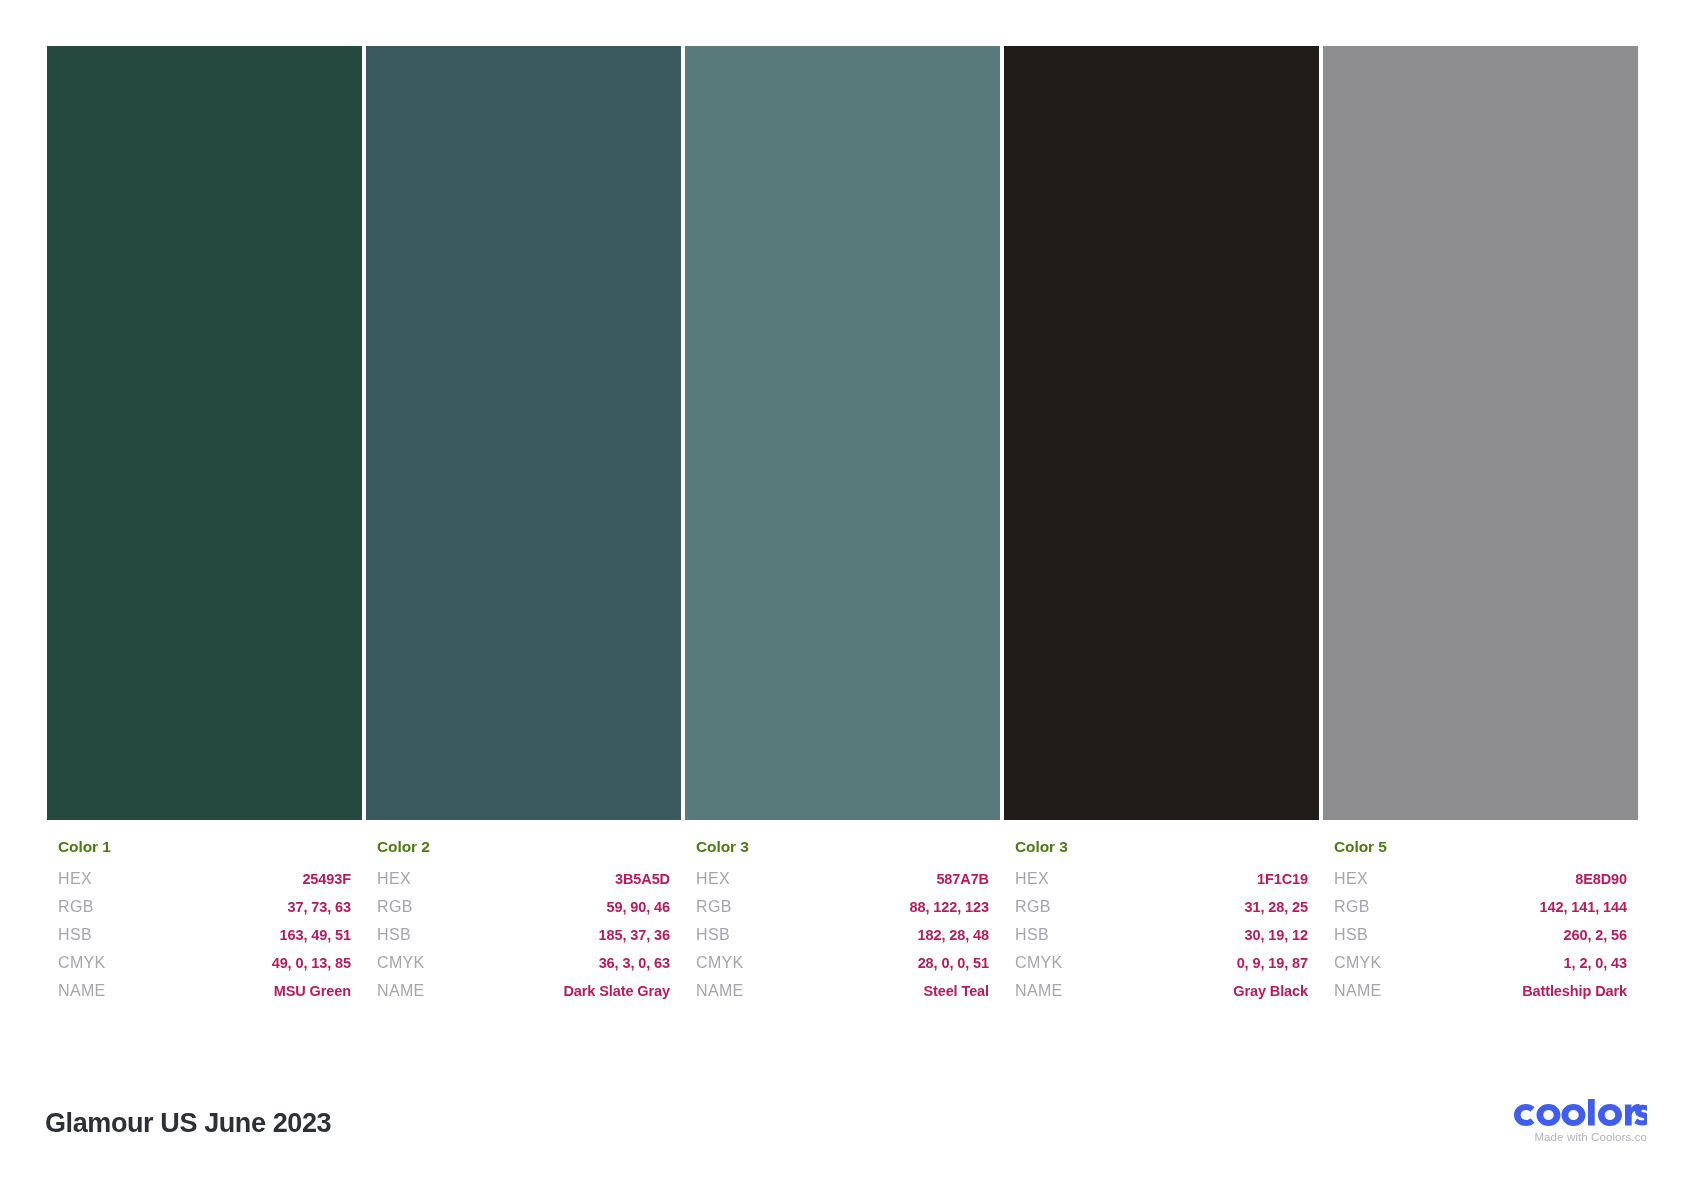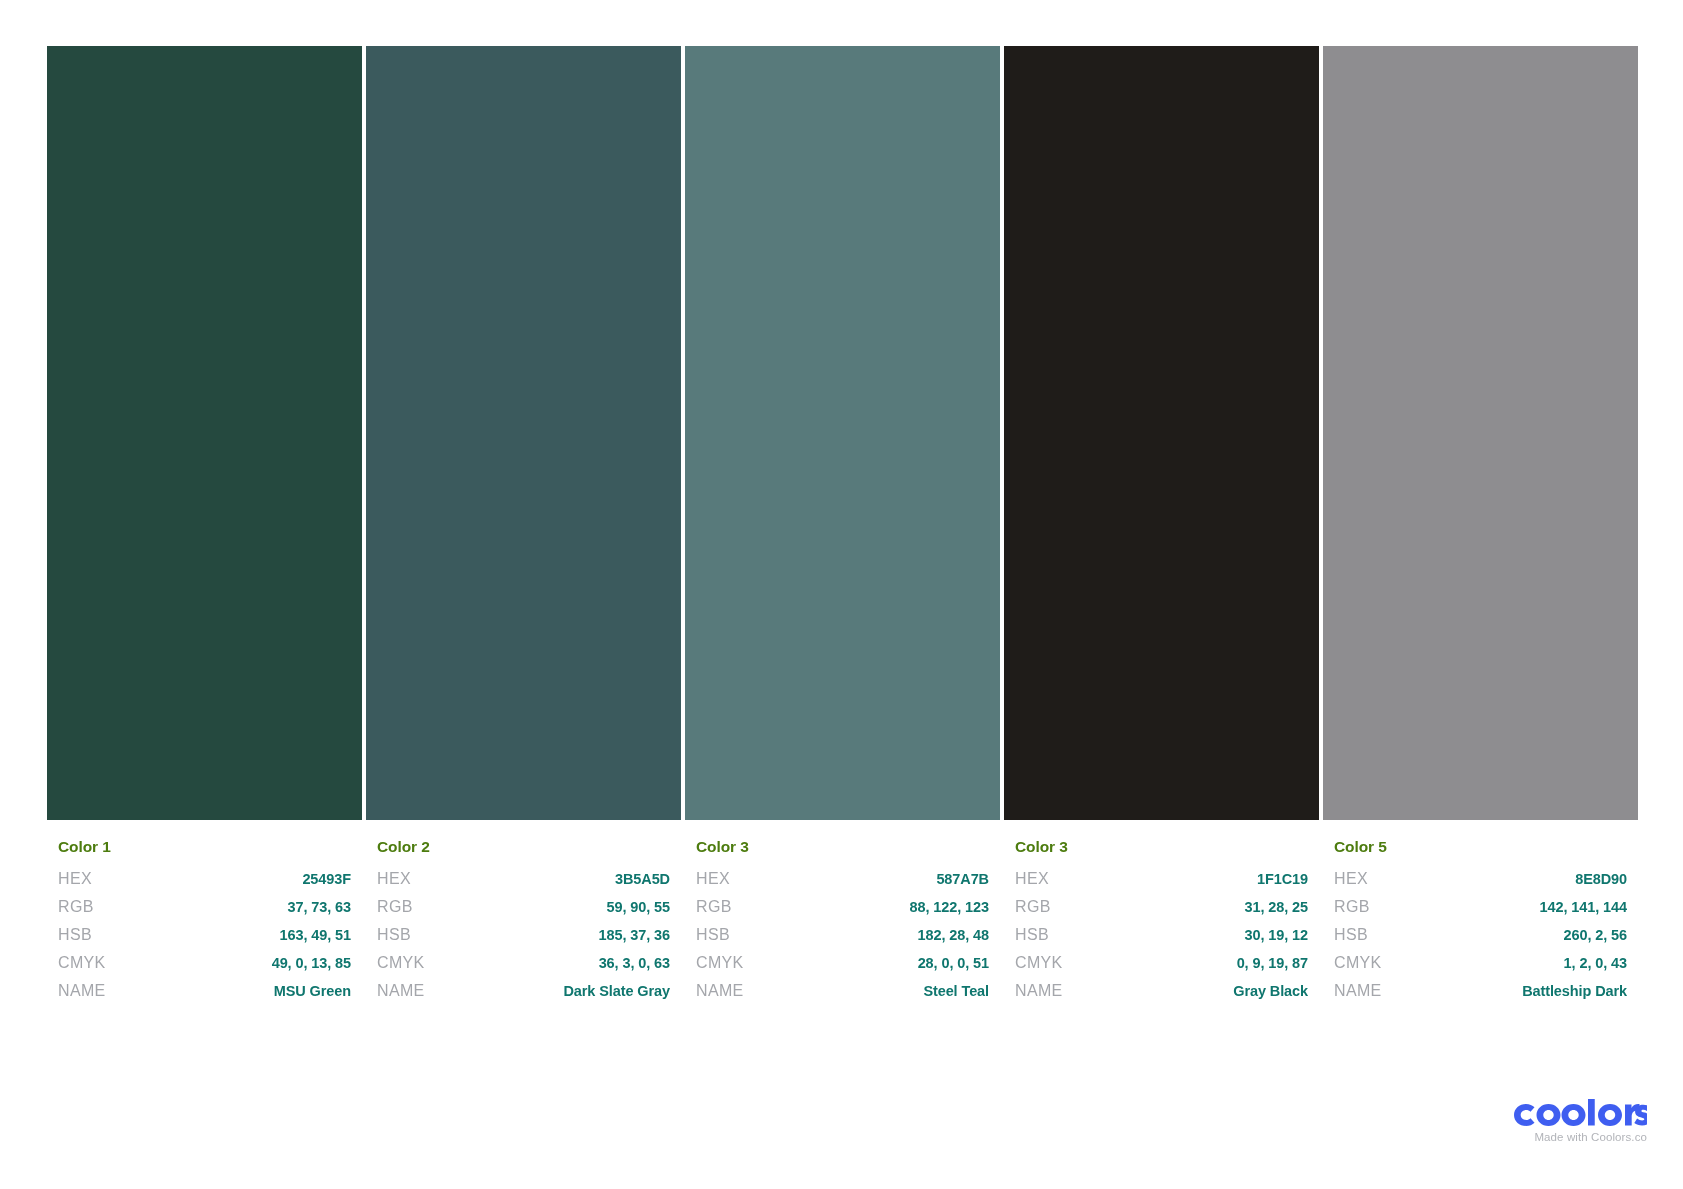--- a/index.html
+++ b/index.html
@@ -71,21 +71,21 @@
   .info-key {
     font-size: 16px;
     font-weight: normal;
     color: #a4a6ab;
     letter-spacing: 0.35px;
   }
 
   .info-val {
     font-size: 14.5px;
     font-weight: bold;
-    color: #0f766e;
+    color: #be185d;
     letter-spacing: -0.1px;
     text-align: right;
   }
 
   
   .footer-title {
     position: absolute;
     left: 45px;
     top: 1108px;
     font-size: 27px;
@@ -157,21 +157,21 @@
     </div>
 
     <div class="info-col">
       <div class="color-title">Color 2</div>
       <div class="info-row">
         <span class="info-key">HEX</span>
         <span class="info-val">3B5A5D</span>
       </div>
       <div class="info-row">
         <span class="info-key">RGB</span>
-        <span class="info-val">59, 90, 55</span>
+        <span class="info-val">59, 90, 46</span>
       </div>
       <div class="info-row">
         <span class="info-key">HSB</span>
         <span class="info-val">185, 37, 36</span>
       </div>
       <div class="info-row">
         <span class="info-key">CMYK</span>
         <span class="info-val">36, 3, 0, 63</span>
       </div>
       <div class="info-row">
@@ -247,20 +247,21 @@
         <span class="info-val">1, 2, 0, 43</span>
       </div>
       <div class="info-row">
         <span class="info-key">NAME</span>
         <span class="info-val">Battleship Dark</span>
       </div>
     </div>
 
   </div>
 
+  <div class="footer-title">Glamour US June 2023</div>
 
   <div class="brand">
     <svg class="brand-logo" width="136" height="30" viewBox="0 0 272 60" aria-hidden="true">
       <g fill="#3F5EF0">
 
         <path d="M30 10c-13 0-24 9-24 22s11 22 24 22c7 0 13-2.5 17-6.5l-8-9c-2.2 2.2-5.2 3.5-8.6 3.5-6.4 0-11-4.4-11-10s4.6-10 11-10c3.4 0 6.4 1.3 8.6 3.5l8-9C43 12.5 37 10 30 10z"></path>
 
         <path d="M75 10c-13.3 0-24 9.6-24 22s10.7 22 24 22 24-9.6 24-22-10.7-22-24-22zm0 12c5.8 0 10.4 4.4 10.4 10S80.8 42 75 42 64.6 37.6 64.6 32 69.2 22 75 22z"></path>
 
         <path d="M125 10c-13.3 0-24 9.6-24 22s10.7 22 24 22 24-9.6 24-22-10.7-22-24-22zm0 12c5.8 0 10.4 4.4 10.4 10S130.8 42 125 42s-10.4-4.4-10.4-10S119.2 22 125 22z"></path>

